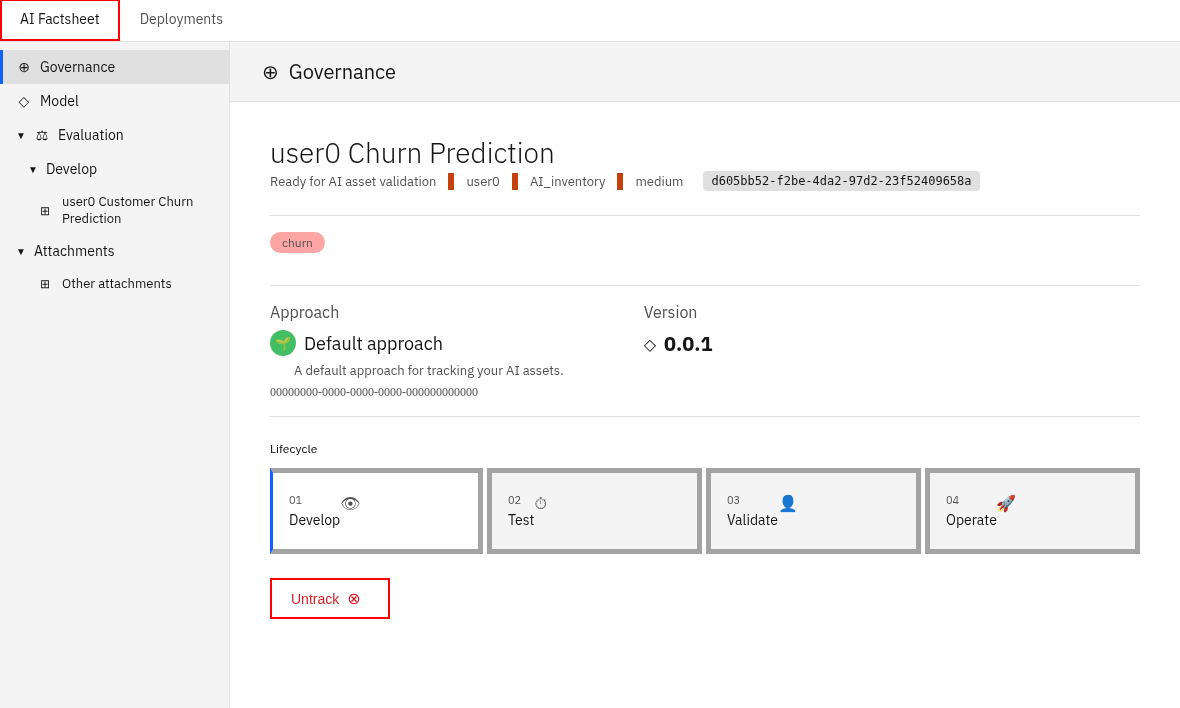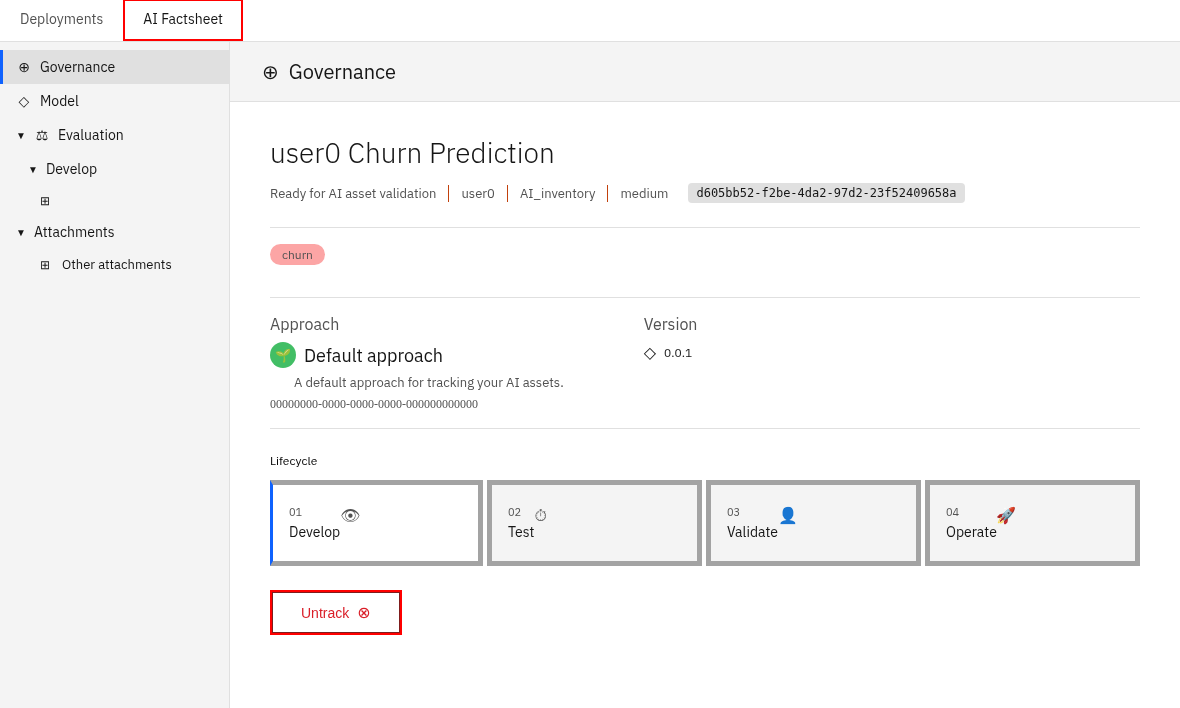--- a/index.html
+++ b/index.html
@@ -111,35 +111,34 @@
 
     
     .content-body {
       padding: 32px 40px;
     }
 
     .asset-title {
       font-size: 28px;
       font-weight: 300;
       color: #161616;
-      margin-bottom: 12px;
     }
 
     .meta-row {
       display: flex;
       align-items: center;
       gap: 0;
       color: #525252;
       font-size: 13px;
       margin-bottom: 24px;
       flex-wrap: wrap;
     }
     .meta-item {
       padding: 0 12px;
-      border-right: 1px solid #c2410c;
+      border-right: 6px solid #c2410c;
       color: #525252;
     }
     .meta-item:first-child {
       padding-left: 0;
     }
     .meta-hash {
       padding: 3px 8px;
       background: #e0e0e0;
       border-radius: 4px;
       font-size: 12px;
@@ -216,22 +215,22 @@
     .version-name-row {
       display: flex;
       align-items: center;
       gap: 8px;
     }
     .version-icon {
       font-size: 16px;
       color: #161616;
     }
     .version-number {
-      font-size: 12px;
-      font-weight: 400;
+      font-size: 20px;
+      font-weight: 700;
       color: #161616;
     }
 
     
     .lifecycle-section {
       margin-top: 24px;
     }
     .lifecycle-label {
       font-size: 12px;
       color: #000000;
@@ -271,37 +270,37 @@
     }
 
     
     .untrack-section {
       margin-top: 24px;
     }
     .untrack-btn {
       display: inline-flex;
       align-items: center;
       gap: 8px;
-      padding: 10px 28px;
+      padding: 10px 20px;
       background: #ffffff;
-      border: 3px solid #7f1d1d;
+      border: 1px solid #7f1d1d;
       outline: 2px solid red;
       outline-offset: -2px;
       color: #da1e28;
       font-size: 14px;
       cursor: pointer;
       min-width: 120px;
     }
   </style>
 </head>
 <body>
 
 <div class="tab-bar">
+  <div class="tab-item active">AI Factsheet</div>
   <div class="tab-item">Deployments</div>
-  <div class="tab-item active">AI Factsheet</div>
 </div>
 
 <div class="main-layout">
 
   <nav class="sidebar">
 
     <div class="sidebar-item active">
       <span class="icon">⊕</span>
       <span>Governance</span>
     </div>
@@ -317,20 +316,21 @@
       <span>Evaluation</span>
     </div>
 
     <div class="sidebar-item" style="padding-left: 28px;">
       <span class="caret">▼</span>
       <span>Develop</span>
     </div>
 
     <div class="sidebar-subitem">
       <span class="icon">⊞</span>
+      <span>user0 Customer Churn Prediction</span>
     </div>
 
     <div class="sidebar-item">
       <span class="caret">▼</span>
       <span>Attachments</span>
     </div>
 
     <div class="sidebar-subitem">
       <span class="icon">⊞</span>
       <span>Other attachments</span>

